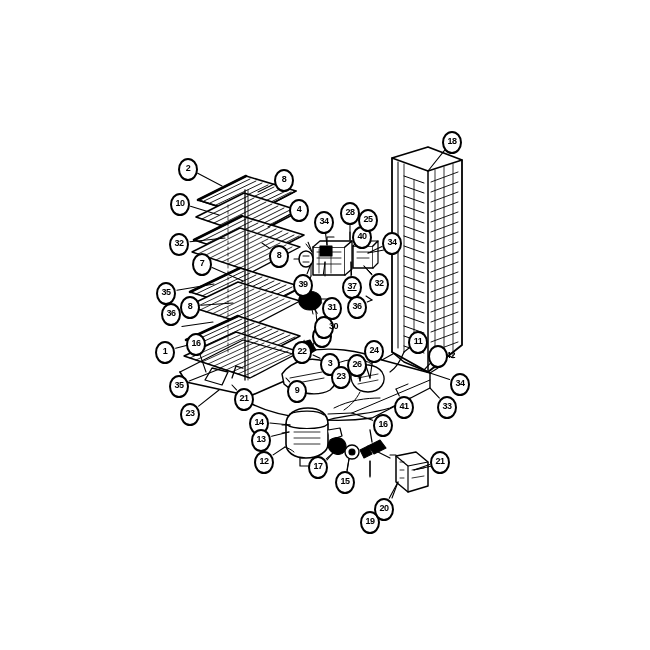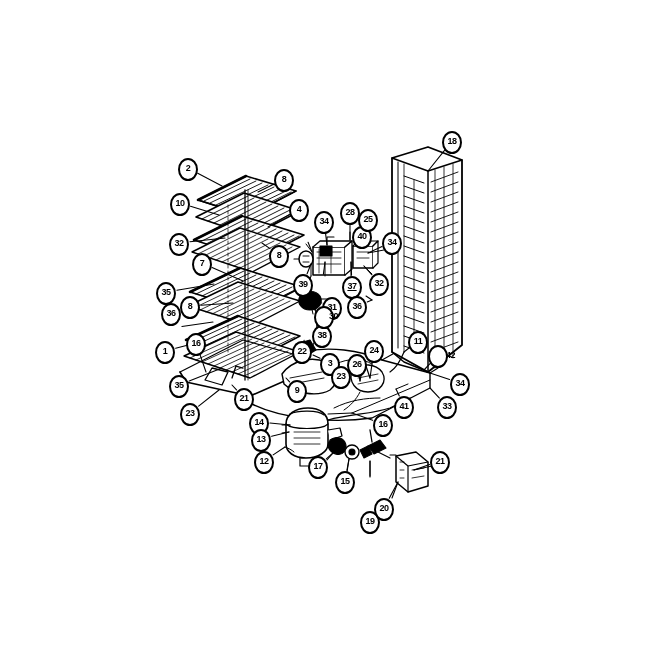--- a/index.html
+++ b/index.html
@@ -357,21 +357,21 @@
       <div class="callout" style="left: 304px; top: 236px; margin-left: 48px;">40</div>
       <div class="callout" style="left: 324px; top: 221px;">34</div>
       <div class="callout" style="left: 303px; top: 284px;">39</div>
       <div class="callout" style="left: 322px; top: 285px; margin-top: 40px;">38</div>
       <div class="callout" style="left: 350px; top: 212px;">28</div>
       <div class="callout" style="left: 368px; top: 219px;">25</div>
       <div class="callout" style="left: 352px; top: 286px; text-decoration: underline;">37</div>
       <div class="callout" style="left: 392px; top: 242px;">34</div>
       <div class="callout" style="left: 379px; top: 283px;">32</div>
       <div class="callout" style="left: 332px; top: 307px;">31</div>
-      <div class="callout" style="left: 324px; top: 316px; padding-left: 13px;">30</div>
+      <div class="callout" style="left: 324px; top: 326px; padding-left: 13px;">30</div>
       <div class="callout" style="left: 357px; top: 306px;">36</div>
       <div class="callout" style="left: 302px; top: 351px;">22</div>
       <div class="callout" style="left: 330px; top: 363px;">3</div>
       <div class="callout" style="left: 341px; top: 376px;">23</div>
       <div class="callout" style="left: 357px; top: 364px;">26</div>
       <div class="callout" style="left: 374px; top: 350px;">24</div>
       <div class="callout" style="left: 297px; top: 390px;">9</div>
       <div class="callout" style="left: 452px; top: 141px;">18</div>
       <div class="callout" style="left: 418px; top: 341px;">11</div>
       <div class="callout" style="left: 438px; top: 355px; padding-left: 16px;">42</div>

